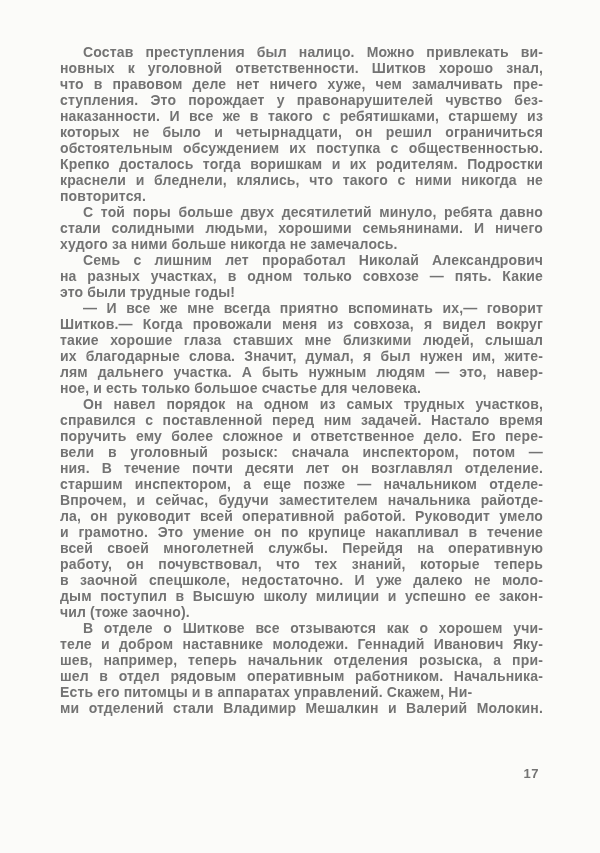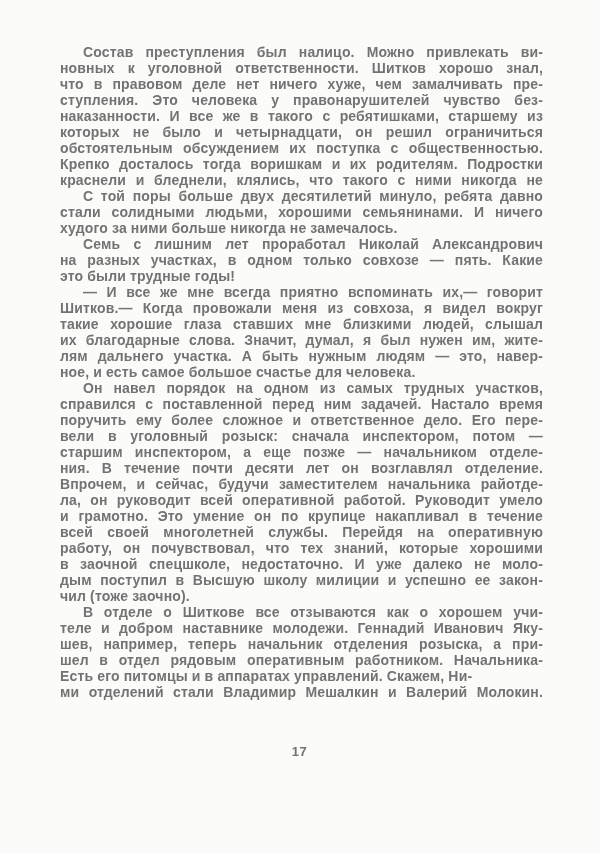--- a/index.html
+++ b/index.html
@@ -37,78 +37,79 @@
     white-space: normal;
   }
   .line.first {
     padding-left: 23px;
   }
   .line.last {
     text-align-last: left;
   }
   .page-number {
     position: absolute;
-    top: 744px;
+    top: 766px;
     left: 60px;
     width: 479px;
-    text-align: center;
+    text-align: right;
     font-size: 13px;
     font-weight: 700;
     letter-spacing: 0.5px;
   }
 </style>
 </head>
 <body>
 
 <div class="page">
   <div class="text-block" id="text-block">
       <div class="section">
         <div class="paragraph">
           <div class="line first">Состав преступления был налицо. Можно привлекать ви-</div>
           <div class="line">новных к уголовной ответственности. Шитков хорошо знал,</div>
           <div class="line">что в правовом деле нет ничего хуже, чем замалчивать пре-</div>
-          <div class="line">ступления. Это человека у правонарушителей чувство без-</div>
+          <div class="line">ступления. Это порождает у правонарушителей чувство без-</div>
           <div class="line">наказанности. И все же в такого с ребятишками, старшему из</div>
           <div class="line">которых не было и четырнадцати, он решил ограничиться</div>
           <div class="line">обстоятельным обсуждением их поступка с общественностью.</div>
           <div class="line">Крепко досталось тогда воришкам и их родителям. Подростки</div>
           <div class="line">краснели и бледнели, клялись, что такого с ними никогда не</div>
+          <div class="line last">повторится.</div>
         </div>
         <div class="paragraph">
           <div class="line first">С той поры больше двух десятилетий минуло, ребята давно</div>
           <div class="line">стали солидными людьми, хорошими семьянинами. И ничего</div>
           <div class="line last">худого за ними больше никогда не замечалось.</div>
         </div>
       </div>
       <div class="section">
         <div class="paragraph">
           <div class="line first">Семь с лишним лет проработал Николай Александрович</div>
           <div class="line">на разных участках, в одном только совхозе — пять. Какие</div>
           <div class="line last">это были трудные годы!</div>
         </div>
         <div class="paragraph">
           <div class="line first">— И все же мне всегда приятно вспоминать их,— говорит</div>
           <div class="line">Шитков.— Когда провожали меня из совхоза, я видел вокруг</div>
           <div class="line">такие хорошие глаза ставших мне близкими людей, слышал</div>
           <div class="line">их благодарные слова. Значит, думал, я был нужен им, жите-</div>
           <div class="line">лям дальнего участка. А быть нужным людям — это, навер-</div>
-          <div class="line last">ное, и есть самое большое счастье для человека.</div>
+          <div class="line last">ное, и есть только большое счастье для человека.</div>
         </div>
         <div class="paragraph">
           <div class="line first">Он навел порядок на одном из самых трудных участков,</div>
           <div class="line">справился с поставленной перед ним задачей. Настало время</div>
           <div class="line">поручить ему более сложное и ответственное дело. Его пере-</div>
           <div class="line">вели в уголовный розыск: сначала инспектором, потом —</div>
+          <div class="line">ния. В течение почти десяти лет он возглавлял отделение.</div>
           <div class="line">старшим инспектором, а еще позже — начальником отделе-</div>
-          <div class="line">ния. В течение почти десяти лет он возглавлял отделение.</div>
           <div class="line">Впрочем, и сейчас, будучи заместителем начальника райотде-</div>
           <div class="line">ла, он руководит всей оперативной работой. Руководит умело</div>
           <div class="line">и грамотно. Это умение он по крупице накапливал в течение</div>
           <div class="line">всей своей многолетней службы. Перейдя на оперативную</div>
-          <div class="line">работу, он почувствовал, что тех знаний, которые хорошими</div>
+          <div class="line">работу, он почувствовал, что тех знаний, которые теперь</div>
           <div class="line">в заочной спецшколе, недостаточно. И уже далеко не моло-</div>
           <div class="line">дым поступил в Высшую школу милиции и успешно ее закон-</div>
           <div class="line last">чил (тоже заочно).</div>
         </div>
         <div class="paragraph">
           <div class="line first">В отделе о Шиткове все отзываются как о хорошем учи-</div>
           <div class="line">теле и добром наставнике молодежи. Геннадий Иванович Яку-</div>
           <div class="line">шев, например, теперь начальник отделения розыска, а при-</div>
           <div class="line">шел в отдел рядовым оперативным работником. Начальника-</div>
           <div class="line last">Есть его питомцы и в аппаратах управлений. Скажем, Ни-</div>

